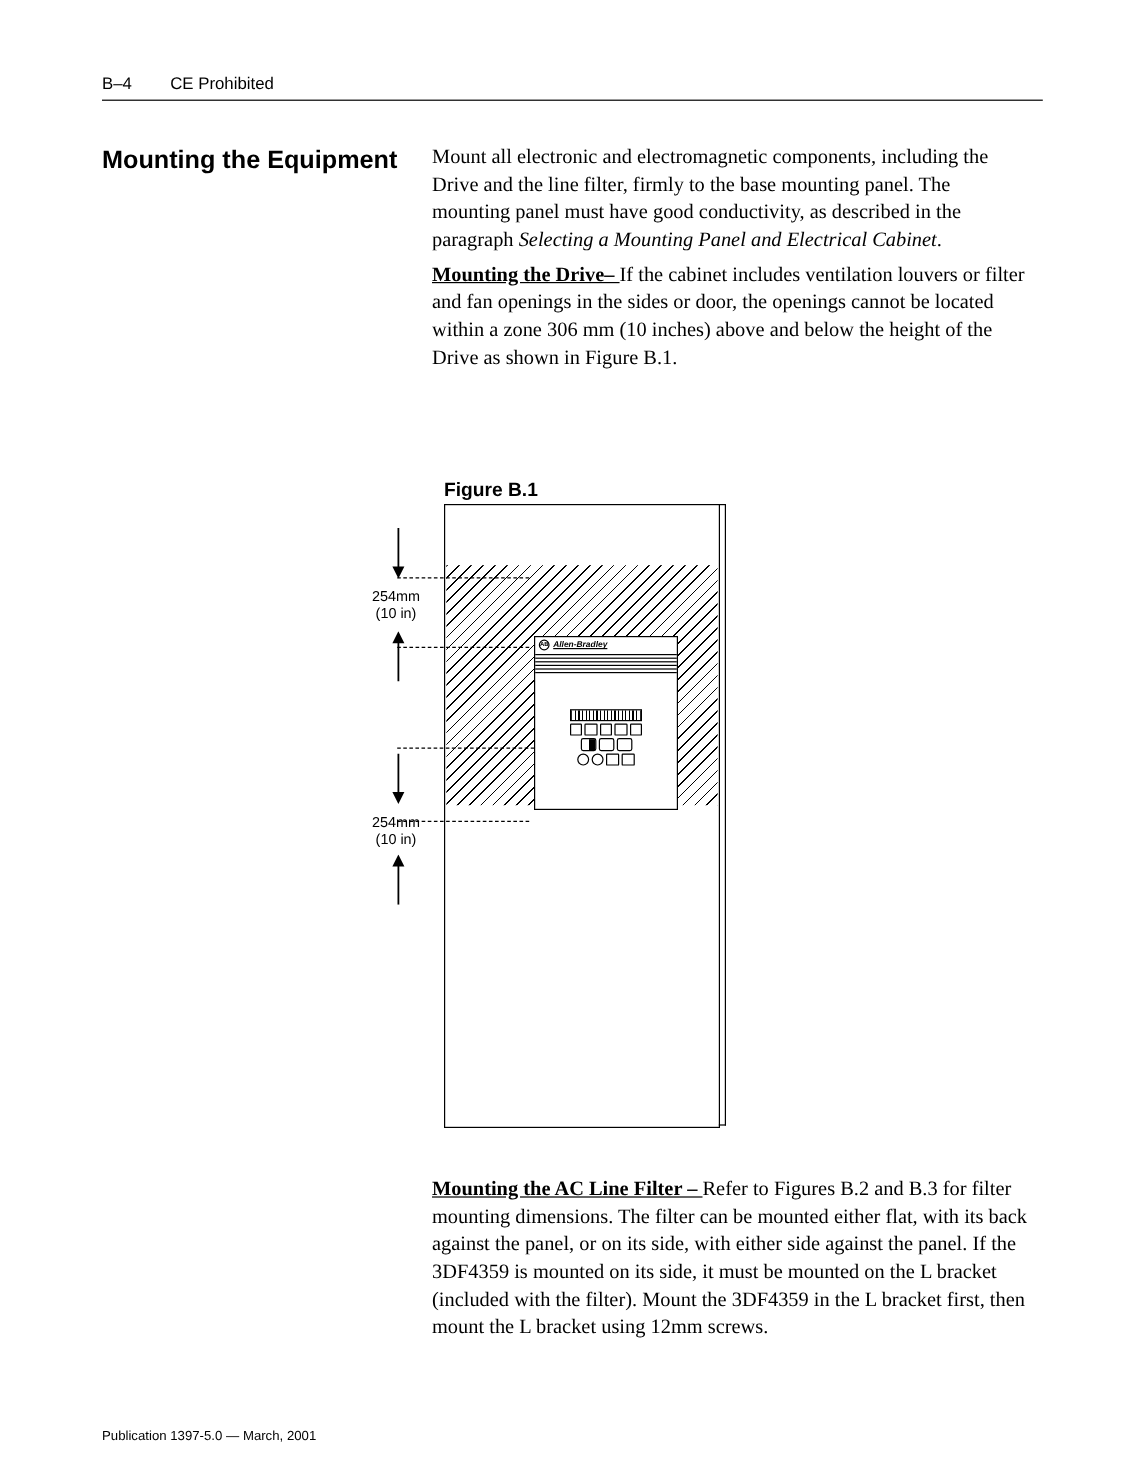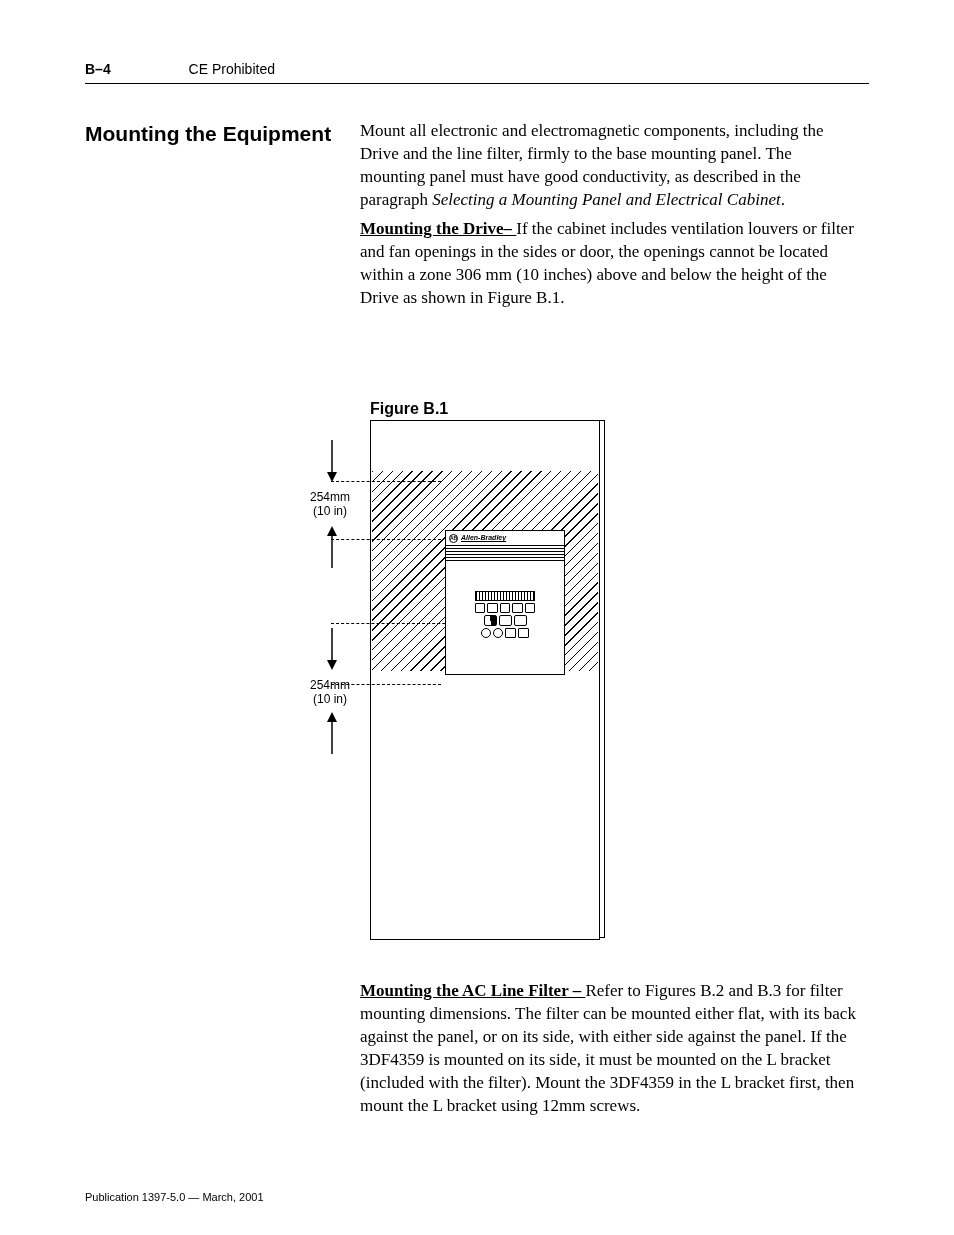--- a/index.html
+++ b/index.html
@@ -18,23 +18,23 @@
     position: absolute;
     top: 60px;
     left: 85px;
     right: 85px;
     font-family: Arial, Helvetica, sans-serif;
     font-size: 14px;
     padding-bottom: 4px;
     border-bottom: 1px solid #000;
   }
   .header .pg {
-    font-weight: bold;
+    font-weight: normal;
     display: inline-block;
-    margin-right: 74px;
+    margin-right: 28px;
   }
   .section-title {
     position: absolute;
     top: 120px;
     left: 85px;
     font-family: Arial, Helvetica, sans-serif;
     font-weight: bold;
     font-size: 21px;
   }
   .para {

